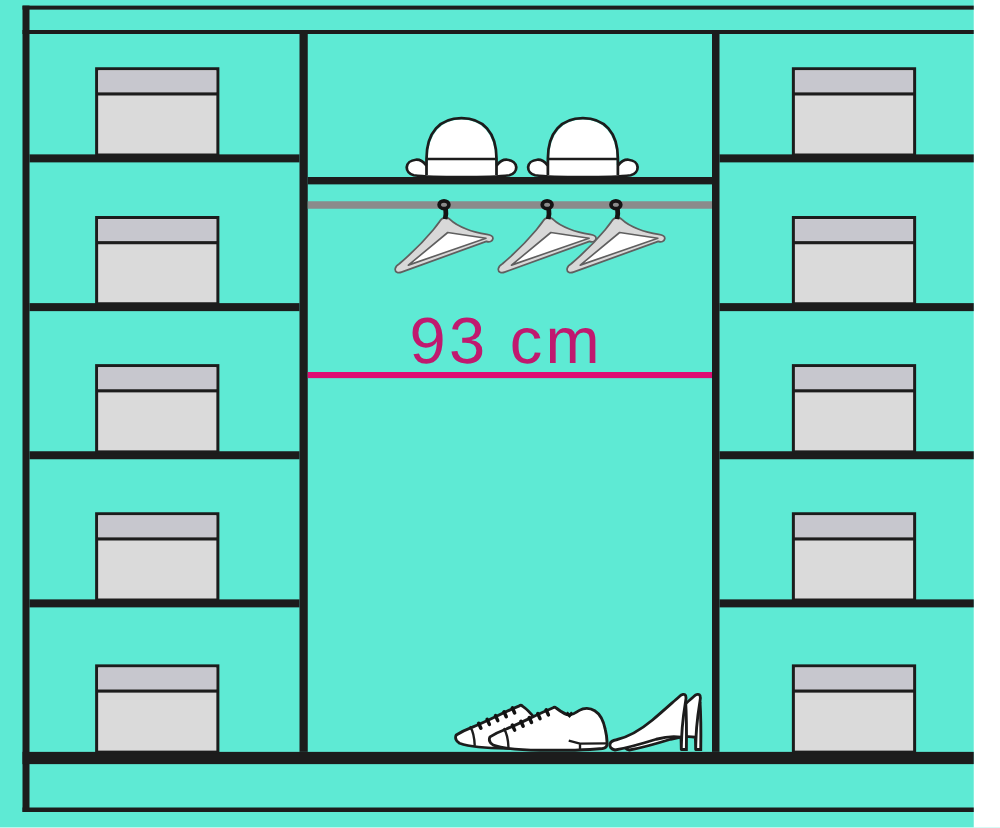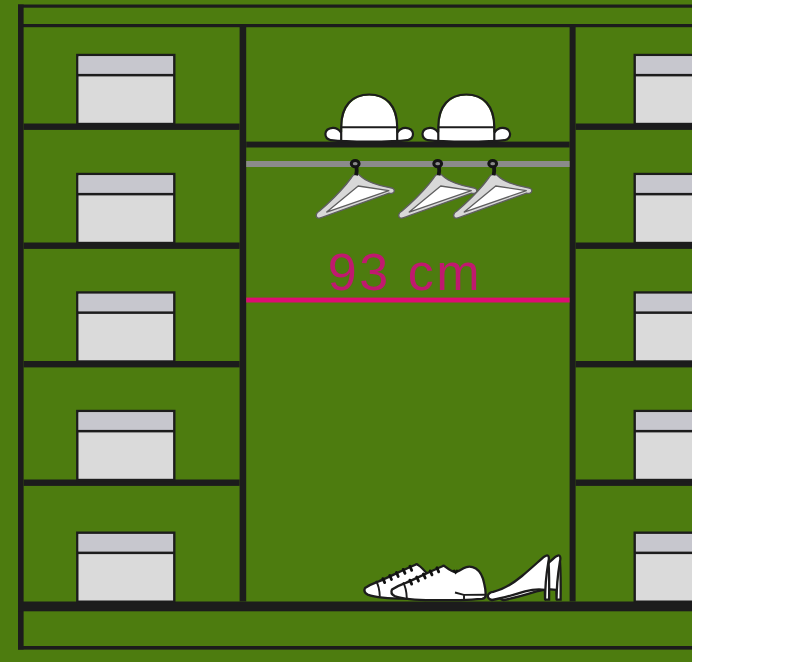--- a/index.html
+++ b/index.html
@@ -1,16 +1,16 @@
 <!DOCTYPE html>
 <html><head>
 <meta charset="utf-8">
 <style>
   html,body{margin:0;padding:0;background:#ffffff;}
-  #stage{position:relative;width:692px;height:662px;background:#4d7c0f;overflow:hidden;}
+  #stage{position:relative;width:779px;height:662px;background:#5eead4;overflow:hidden;}
   svg{display:block;}
   text{font-family:"Liberation Sans",sans-serif;}
 </style>
 </head>
 <body>
 <div id="stage">
 <svg width="800" height="662" viewBox="0 0 800 662">
 <defs>
   <g id="box">
     <rect x="0" y="0" width="97" height="69" fill="#dadada" stroke="#1c1c1c" stroke-width="2.4"></rect>

